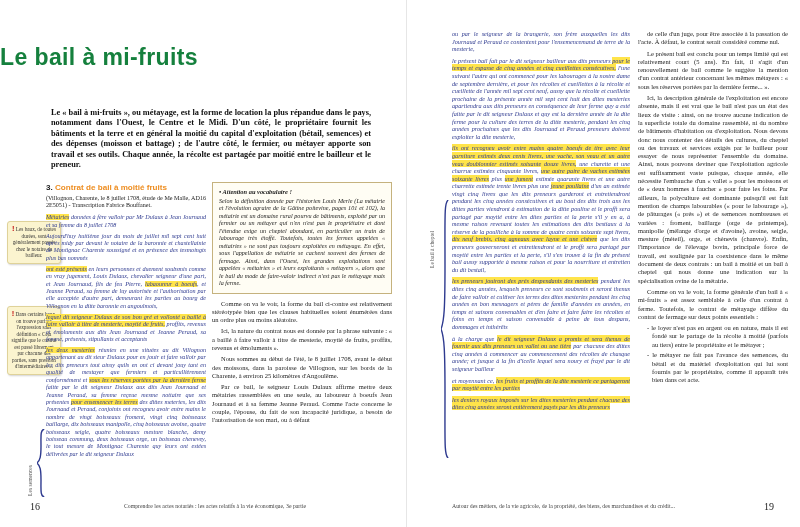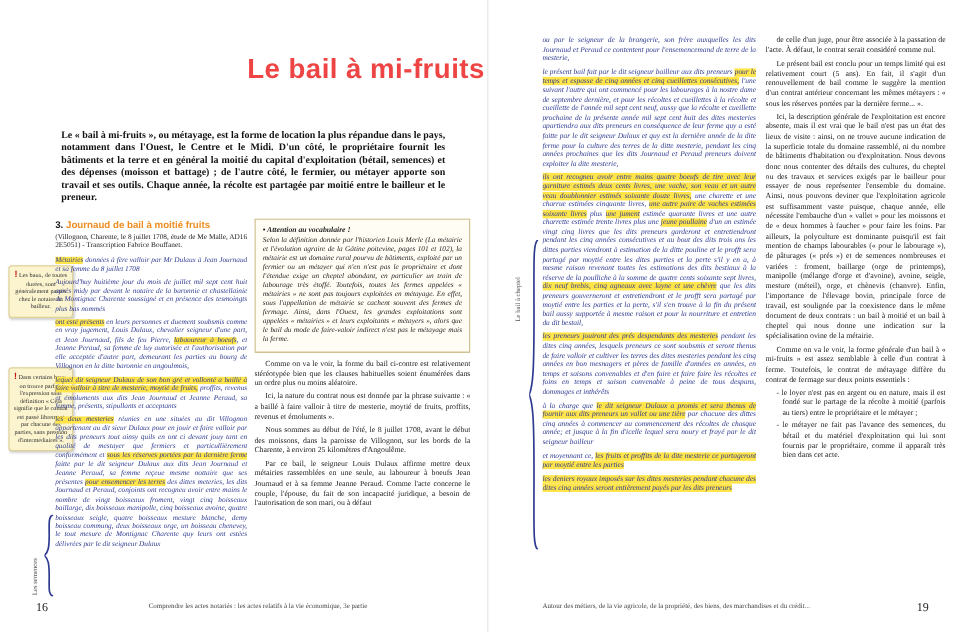--- a/index.html
+++ b/index.html
@@ -2,23 +2,23 @@
 <html><head>
 <meta charset="utf-8">
 <style>
   html,body{margin:0;padding:0;background:#ffffff;}
   #stage{position:relative;width:800px;height:527px;background:#ffffff;overflow:hidden;
          font-family:"Liberation Serif","DejaVu Serif",serif;color:#1c1c1c;}
 
   .divider{position:absolute;left:406px;top:0;width:1px;height:527px;background:#e6e6e6;}
 
   
-  .title{position:absolute;left:0;top:44px;width:404px;text-align:right;
+  .title{position:absolute;left:0;top:44px;width:404px;text-align:left;
          font-family:"Liberation Sans","DejaVu Sans",sans-serif;font-weight:bold;
-         font-size:23px;color:#ef4444;letter-spacing:.4px;}
+         font-size:23px;color:#15803d;letter-spacing:.4px;}
   .intro{position:absolute;left:51px;top:108px;width:320px;font-weight:bold;
          font-size:8.3px;line-height:10.4px;text-align:justify;color:#101010;}
 
   .col{position:absolute;text-align:justify;overflow:hidden;}
   .col-l1{left:46px;top:183px;width:160px;height:318px;}
   .col-l2{left:212px;top:182px;width:180px;height:324px;}
   .col-r1{left:452px;top:30px;width:178px;height:460px;}
   .col-r2{left:638px;top:30px;width:150px;height:462px;}
 
   .section-head{font-family:"Liberation Sans","DejaVu Sans",sans-serif;font-weight:bold;
@@ -75,21 +75,21 @@
     <span>Les baux, de toutes durées, sont généralement passés chez le notaire du bailleur.</span>
   </div>
   <div class="note note2">
     <span class="excl">!</span>
     <span>Dans certains baux, on trouve parfois l'expression sans définition « Cela signifie que le contrat est passé librement par chacune des parties, sans pression d'intermédiaires ».</span>
   </div>
 
   <div class="col col-l1">
     <div class="section-head">
       <span class="num">3.</span>
-      <span>Journaud de bail à moitié fruits</span>
+      <span>Contrat de bail à moitié fruits</span>
     </div>
     <p class="section-src">(Villognon, Charente, le 8 juillet 1708, étude de Me Malle, AD16 2E5051) - Transcription Fabrice Bouffanet.</p>
     <div class="transcription">
         <p><span class="hl">Métairies</span><span> données à fère valloir par Mr Dulaux à Jean Journaud et sa femme du 8 juillet 1708</span></p>
         <p><span>Aujourd'huy huitième jour du mois de juillet mil sept cent huit après midy par devant le notaire de la baronnie et chastellainie de Montignac Charente soussigné et en présence des tesmoingts plus bas nommés</span></p>
         <p><span class="hl">ont esté présents</span><span> en leurs personnes et duement soubsmis comme en vray jugement, Louis Dulaux, chevalier seigneur d'une part, et Jean Journaud, fils de feu Pierre, </span><span class="hl">labaoureur à boeufs</span><span>, et Jeanne Peraud, sa femme de luy autorisée et l'authorisation par elle acceptée d'autre part, demeurant les parties au bourg de Villognon en la ditte baronnie en angoulmois,</span></p>
         <p><span class="hl">lequel dit seigneur Dulaux de son bon gré et vollonté a baillé à faire valloir à titre de mesterie, moytié de fruits,</span><span> proffits, revenus et émoluments aux dits Jean Journaud et Jeanne Peraud, sa femme, présents, stipullants et acceptants</span></p>
         <p><span class="hl">les deux mesteries</span><span> réunies en une situées au dit Villognon appartenant au dit sieur Dulaux pour en jouir et faire valloir par les dits preneurs tout ainsy quils en ont ci devant jouy tant en qualité de mestayer que fermiers et particullièrement conformément et </span><span class="hl">sous les réserves portées par la dernière ferme</span><span> faitte par le dit seigneur Dulaux aux dits Jean Journaud et Jeanne Peraud, sa femme reçeue mesme nottaire que ses présentes </span><span class="hl">pour ensemencer les terres</span><span> des dittes meteries, les dits Journaud et Peraud, conjoints ont recogneu avoir entre mains le nombre de vingt boisseaux froment, vingt cinq boisseaux baillarge, dix boisseaux manipolle, cinq boisseaux avoine, quatre boisseaux seigle, quatre boisseaux mesture blanche, demy boisseau commung, deux boisseaux orge, un boisseau chenevey, le tout mesure de Montignac Charente quy leurs ont estées délivrées par le dit seigneur Dulaux</span></p>
       </div>
   </div>

